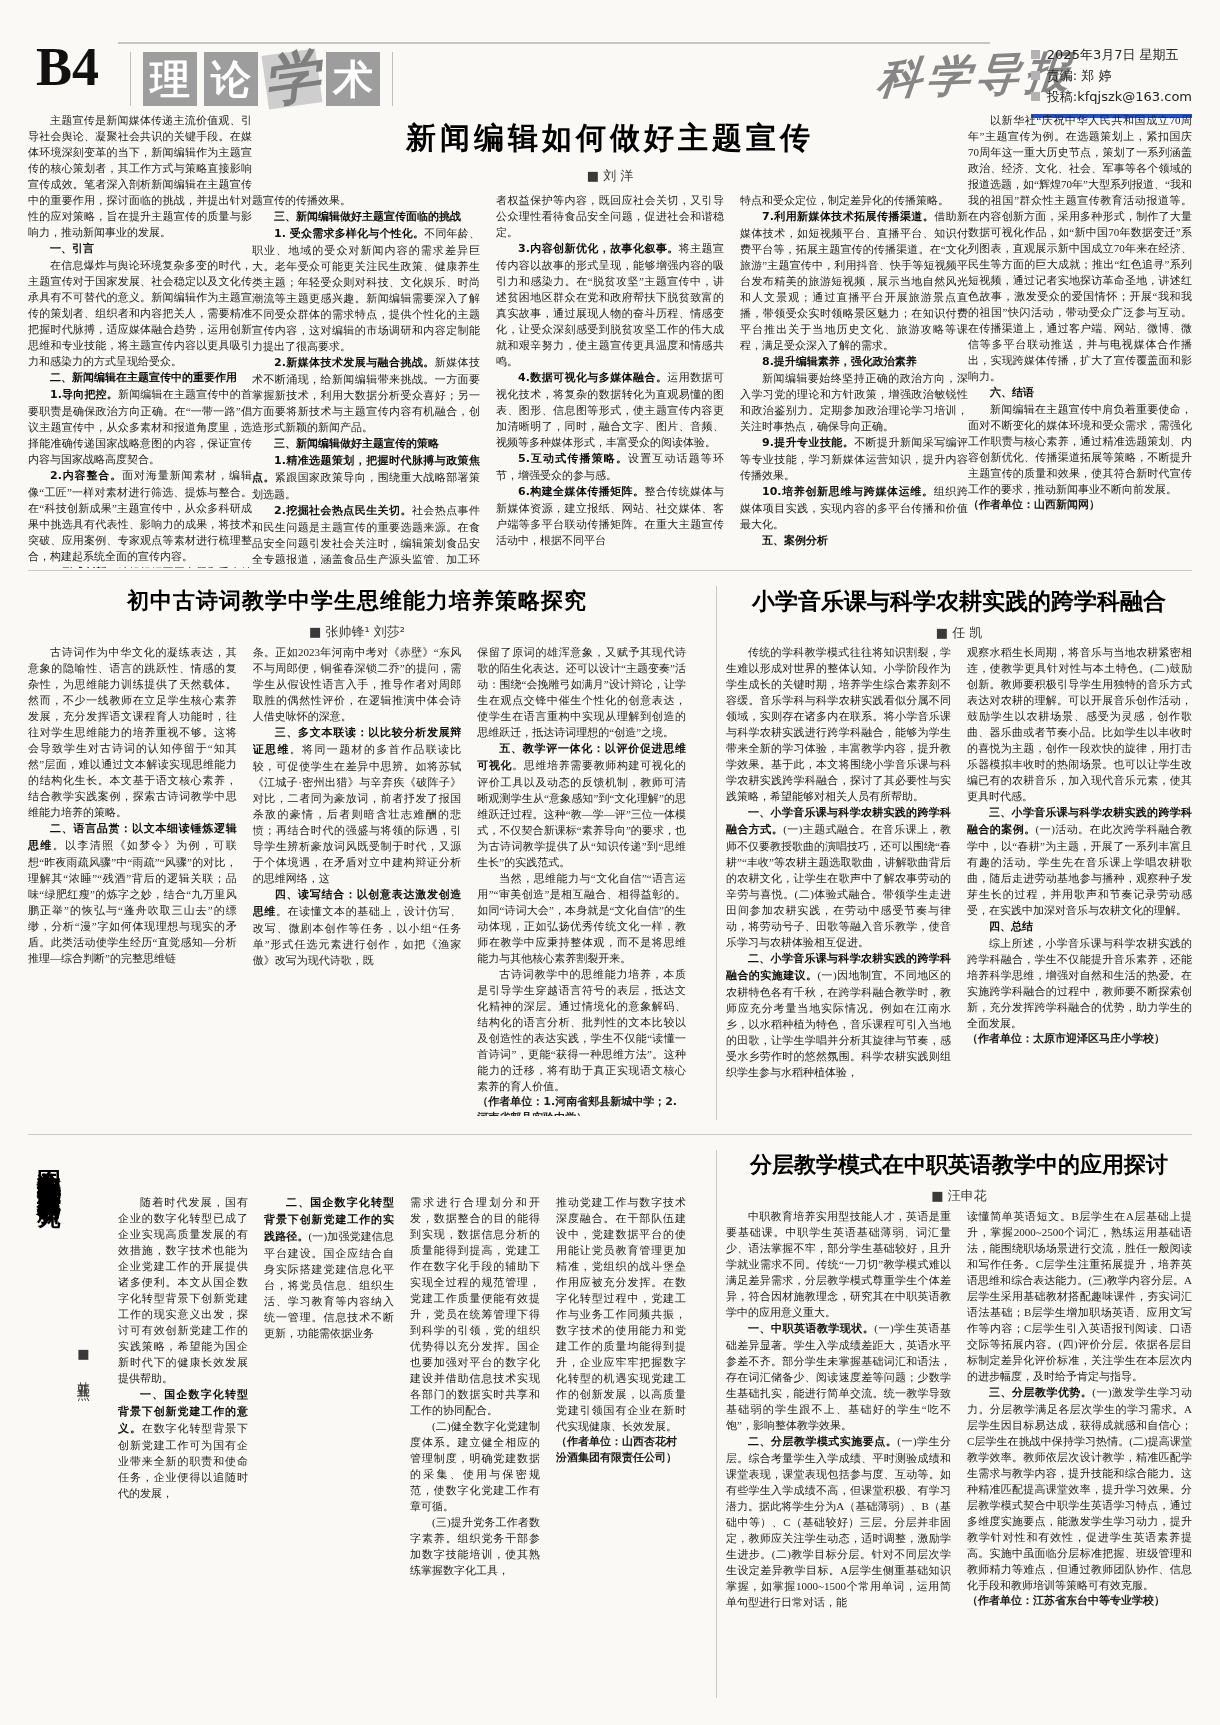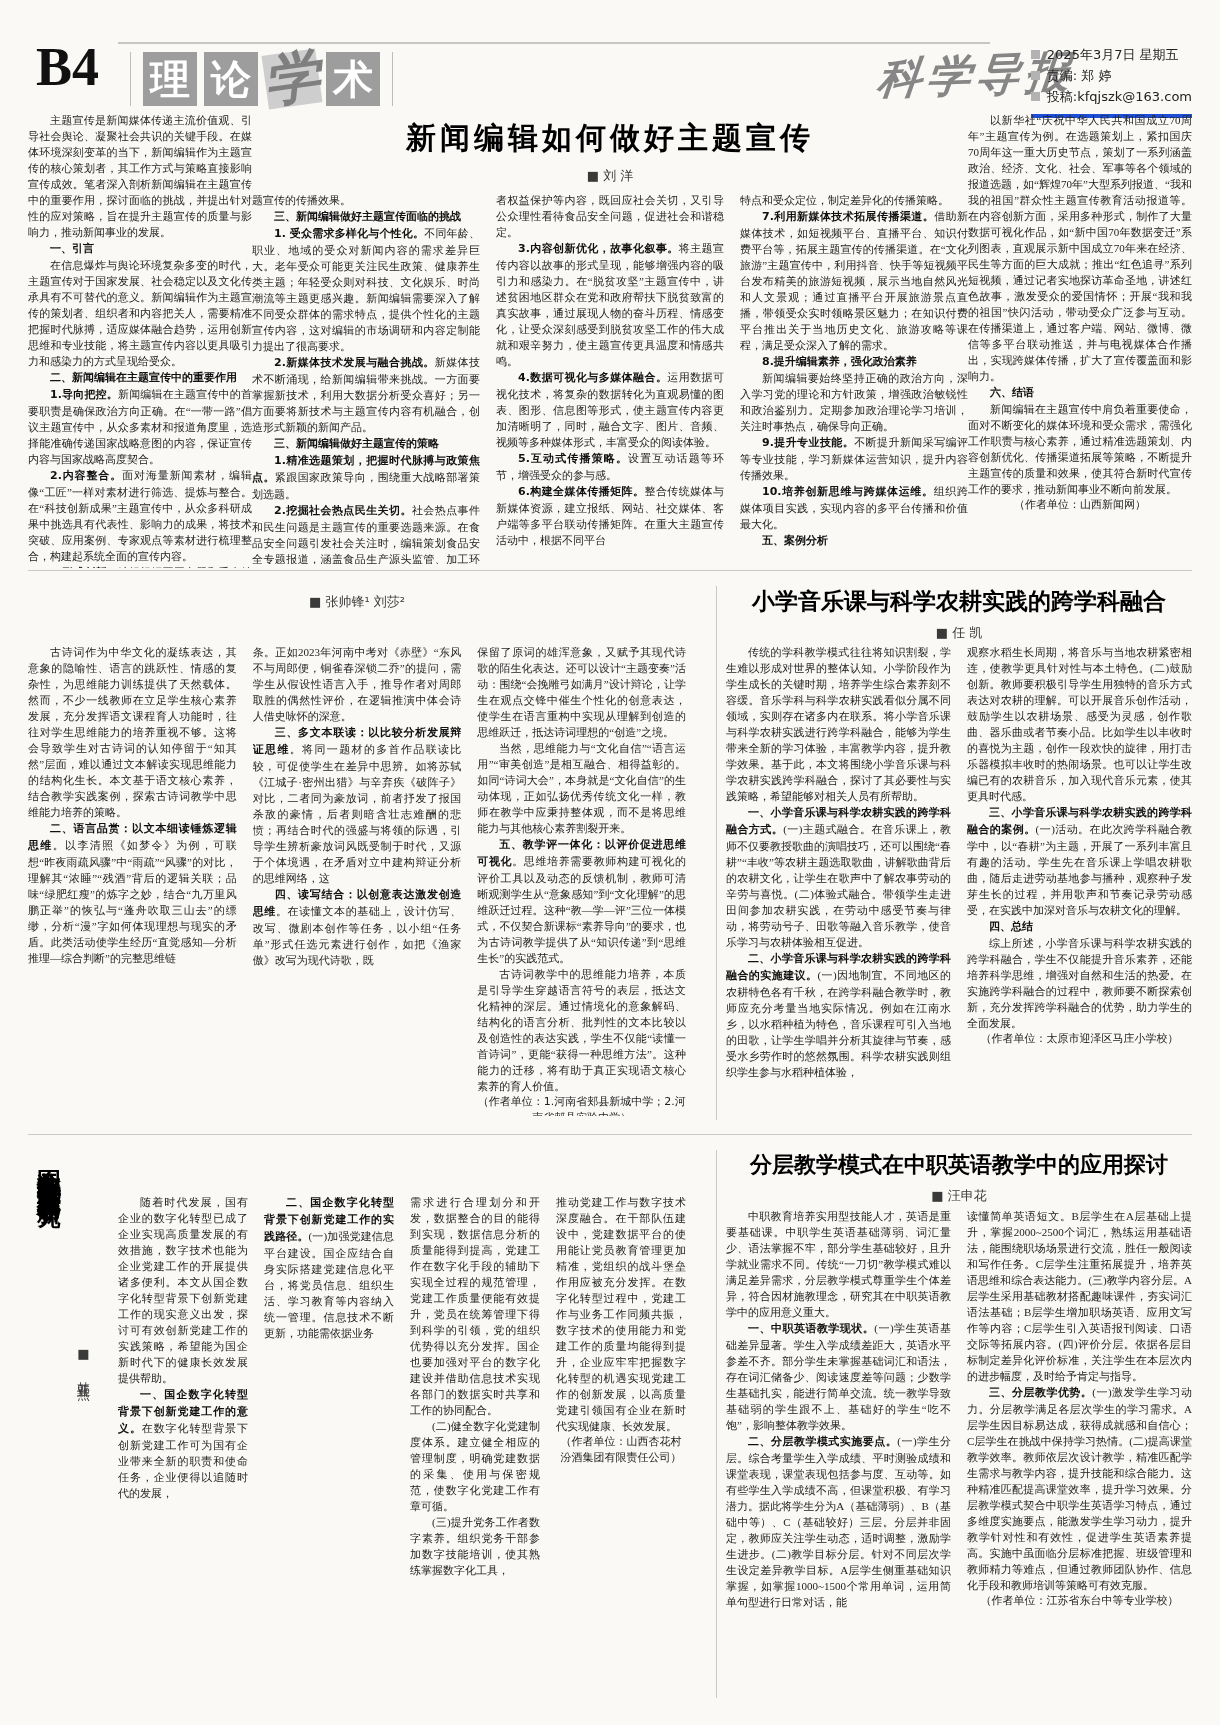--- a/index.html
+++ b/index.html
@@ -30,21 +30,21 @@
 
   
   .hrule { left:28px; width:1164px; height:1px; background:#c9c9c9; }
   .vrule { width:1px; background:#c9c9c9; }
 
   
   .cols { display:flex; gap:16px; }
   .col { flex:1; overflow:hidden; font-size:11px; line-height:16px; color:#222; }
   .col p { text-align:justify; text-indent:2em; }
   .col p.pc { text-indent:0; }
-  .col p.attr { text-align:center; text-indent:0; font-weight:normal; font-family:"DejaVu Sans","Liberation Sans",sans-serif; }
+  .col p.attr { text-align:left; text-indent:0; font-weight:bold; font-family:"DejaVu Sans","Liberation Sans",sans-serif; }
   .col b { font-family:"DejaVu Sans","Liberation Sans",sans-serif; font-weight:700; color:#111; }
   .atitle { font-family:"DejaVu Sans","Liberation Sans",sans-serif; font-weight:700; color:#000; text-align:center; white-space:nowrap; }
   .byline { text-align:center; font-size:13px; color:#3a3a3a; font-family:"DejaVu Sans","Liberation Sans",sans-serif; }
 
   
   .main { left:28px; top:112px; width:1164px; height:456px; display:flex; gap:0; }
   .mside { width:224px; height:456px; display:flex; }
   .mcenter { flex:1; display:flex; flex-direction:column; }
   .mhead { height:80px; padding-top:6px; }
   .mhead .atitle { font-size:30px; letter-spacing:4px; }
@@ -146,36 +146,37 @@
         <p class="attr">（作者单位：山西新闻网）</p>
       </div>
     </div>
 </div>
 
 <div class="abs hrule" style="top:570px;"></div>
 
 <div class="abs band2">
   <div class="b2left">
     <div class="a2head">
+      <div class="atitle">初中古诗词教学中学生思维能力培养策略探究</div>
       <div class="byline">■ 张帅锋¹ 刘莎²</div>
     </div>
     <div class="b2cols cols">
         <div class="col">
           <p class="p">古诗词作为中华文化的凝练表达，其意象的隐喻性、语言的跳跃性、情感的复杂性，为思维能力训练提供了天然载体。然而，不少一线教师在立足学生核心素养发展，充分发挥语文课程育人功能时，往往对学生思维能力的培养重视不够。这将会导致学生对古诗词的认知停留于“知其然”层面，难以通过文本解读实现思维能力的结构化生长。本文基于语文核心素养，结合教学实践案例，探索古诗词教学中思维能力培养的策略。</p>
           <p class="p"><b>二、语言品赏：以文本细读锤炼逻辑思维</b>。以李清照《如梦令》为例，可联想“昨夜雨疏风骤”中“雨疏”“风骤”的对比，理解其“浓睡”“残酒”背后的逻辑关联；品味“绿肥红瘦”的炼字之妙，结合“九万里风鹏正举”的恢弘与“蓬舟吹取三山去”的缥缈，分析“漫”字如何体现理想与现实的矛盾。此类活动使学生经历“直觉感知—分析推理—综合判断”的完整思维链</p>
         </div>
         <div class="col">
           <p class="pc">条。正如2023年河南中考对《赤壁》“东风不与周郎便，铜雀春深锁二乔”的提问，需学生从假设性语言入手，推导作者对周郎取胜的偶然性评价，在逻辑推演中体会诗人借史咏怀的深意。</p>
           <p class="p"><b>三、多文本联读：以比较分析发展辩证思维</b>。将同一题材的多首作品联读比较，可促使学生在差异中思辨。如将苏轼《江城子·密州出猎》与辛弃疾《破阵子》对比，二者同为豪放词，前者抒发了报国杀敌的豪情，后者则暗含壮志难酬的悲愤；再结合时代的强盛与将领的际遇，引导学生辨析豪放词风既受制于时代，又源于个体境遇，在矛盾对立中建构辩证分析的思维网络，这</p>
           <p class="p"><b>四、读写结合：以创意表达激发创造思维</b>。在读懂文本的基础上，设计仿写、改写、微剧本创作等任务，以小组“任务单”形式任选元素进行创作，如把《渔家傲》改写为现代诗歌，既</p>
         </div>
         <div class="col">
           <p class="pc">保留了原词的雄浑意象，又赋予其现代诗歌的陌生化表达。还可以设计“主题变奏”活动：围绕“会挽雕弓如满月”设计辩论，让学生在观点交锋中催生个性化的创意表达，使学生在语言重构中实现从理解到创造的思维跃迁，抵达诗词理想的“创造”之境。</p>
+          <p class="p"><b>五、教学评一体化：以评价促进思维可视化</b>。思维培养需要教师构建可视化的评价工具以及动态的反馈机制，教师可清晰观测学生从“意象感知”到“文化理解”的思维跃迁过程。这种“教—学—评”三位一体模式，不仅契合新课标“素养导向”的要求，也为古诗词教学提供了从“知识传递”到“思维生长”的实践范式。</p>
           <p class="p">当然，思维能力与“文化自信”“语言运用”“审美创造”是相互融合、相得益彰的。如同“诗词大会”，本身就是“文化自信”的生动体现，正如弘扬优秀传统文化一样，教师在教学中应秉持整体观，而不是将思维能力与其他核心素养割裂开来。</p>
-          <p class="p"><b>五、教学评一体化：以评价促进思维可视化</b>。思维培养需要教师构建可视化的评价工具以及动态的反馈机制，教师可清晰观测学生从“意象感知”到“文化理解”的思维跃迁过程。这种“教—学—评”三位一体模式，不仅契合新课标“素养导向”的要求，也为古诗词教学提供了从“知识传递”到“思维生长”的实践范式。</p>
           <p class="p">古诗词教学中的思维能力培养，本质是引导学生穿越语言符号的表层，抵达文化精神的深层。通过情境化的意象解码、结构化的语言分析、批判性的文本比较以及创造性的表达实践，学生不仅能“读懂一首诗词”，更能“获得一种思维方法”。这种能力的迁移，将有助于真正实现语文核心素养的育人价值。</p>
           <p class="attr">（作者单位：1.河南省郏县新城中学；2.河南省郏县实验中学）</p>
         </div>
       </div>
   </div>
   <div class="b2right">
     <div class="a3head">
       <div class="atitle">小学音乐课与科学农耕实践的跨学科融合</div>
       <div class="byline">■ 任 凯</div>
     </div>

